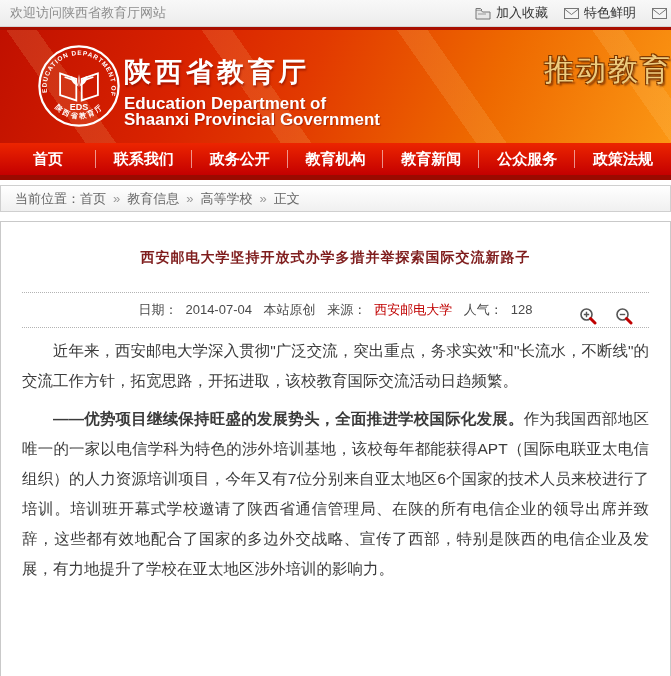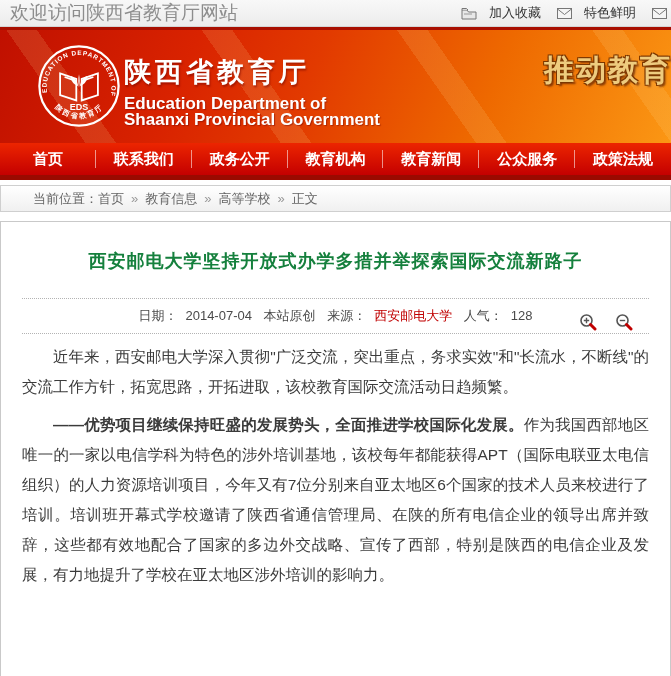--- a/index.html
+++ b/index.html
@@ -2,54 +2,54 @@
 <html><head>
 <meta charset="utf-8">
 <style>
   html,body{margin:0;padding:0;background:#fff;}
   body{font-family:"Liberation Sans","DejaVu Sans",sans-serif;}
   .page{position:relative;width:671px;height:676px;overflow:hidden;background:#fff;}
 
   
   .topbar{height:26px;background:linear-gradient(#f8f8f8,#ececec);border-bottom:1px solid #d5d5d5;
           display:flex;align-items:center;justify-content:space-between;padding:0 4px 0 10px;}
-  .welcome{font-size:19px;color:#8d8d8d;}
+  .welcome{font-size:13px;color:#8d8d8d;}
   .topbar-right{display:flex;align-items:center;gap:16px;}
-  .toplink{display:flex;align-items:center;gap:12px;font-size:13px;color:#333;cursor:pointer;}
+  .toplink{display:flex;align-items:center;gap:5px;font-size:13px;color:#333;cursor:pointer;}
   .toplink svg{display:block;}
 
   
   .header{position:relative;height:113px;border-top:3px solid #a80f00;overflow:hidden;
           background:linear-gradient(112deg,#c01000 0%,#d92300 28%,#e23a00 46%,#ee6900 72%,#fb9714 100%);}
   .header::after{content:"";position:absolute;inset:0;pointer-events:none;
           background:repeating-linear-gradient(55deg,rgba(255,255,255,0) 0 70px,rgba(255,225,150,.14) 70px 95px,rgba(255,255,255,0) 95px 160px);}
   .logo{position:absolute;left:34px;top:11px;width:90px;height:90px;z-index:2;cursor:pointer;}
   .titleblock{position:absolute;left:124px;top:24px;color:#fff;z-index:2;}
   .site-cn{font-size:27px;font-weight:bold;letter-spacing:4px;text-shadow:1px 2px 2px rgba(120,10,0,.55);}
   .site-en{font-size:17px;font-weight:bold;line-height:16px;margin-top:6px;text-shadow:1px 1px 1px rgba(120,10,0,.5);}
-  .slogan{position:absolute;left:544px;top:20px;z-index:2;font-size:30px;font-weight:bold;letter-spacing:2px;
+  .slogan{position:absolute;left:544px;top:20px;z-index:2;font-size:30px;font-weight:normal;letter-spacing:2px;
           color:#eecb7e;white-space:nowrap;
           text-shadow:-1px -1px 0 #7a3600,1px -1px 0 #7a3600,-1px 1px 0 #7a3600,2px 2px 2px rgba(60,10,0,.6);}
 
   
   .nav{display:flex;height:32px;background:linear-gradient(#ec2500,#c40000);border-bottom:5px solid #9a0a00;}
   .nav-item{flex:1;display:flex;align-items:center;justify-content:center;color:#fff;font-size:15px;font-weight:bold;
             cursor:pointer;position:relative;}
   .nav-item:not(:last-child)::after{content:"";position:absolute;right:0;top:7px;bottom:7px;width:1px;background:rgba(255,255,255,.55);}
 
   
   .crumbwrap{margin-top:5px;border:1px solid #cfcfcf;background:linear-gradient(#ffffff,#f0f0f0);
-             height:25px;display:flex;align-items:center;padding-left:32px;font-size:13px;color:#666;}
+             height:25px;display:flex;align-items:center;padding-left:14px;font-size:13px;color:#666;}
   .crumb-sep{color:#999;margin:0 7px;}
   .crumb-link{color:#666;cursor:pointer;}
 
   
   .contentbox{margin-top:9px;border:1px solid #c9c9c9;border-bottom:none;background:#fff;
               min-height:455px;padding:0 21px;}
-  .art-title{padding-top:27px;margin:0 0 25px 0;text-align:center;font-size:18px;font-weight:bold;color:#15803d;letter-spacing:1px;}
+  .art-title{padding-top:27px;margin:0 0 25px 0;text-align:center;font-size:14px;font-weight:bold;color:#7f1d1d;letter-spacing:1px;}
   .meta{position:relative;border-top:1px dotted #b3b3b3;border-bottom:1px dotted #b3b3b3;
         padding:8px 0;text-align:center;font-size:13px;color:#4a4a4a;}
   .meta span{margin:4px 4px;}
   .meta .src{color:#c00000;cursor:pointer;}
   .zoomtools{position:absolute;right:8px;top:6px;display:flex;gap:10px;}
   .zoomtools svg{display:block;cursor:pointer;}
   .body-text{font-size:15.5px;line-height:30px;color:#3b3b3b;text-align:justify;}
   .body-text p{margin:8px 0;text-indent:2em;}
   .body-text .lead{font-weight:bold;}
 </style>

